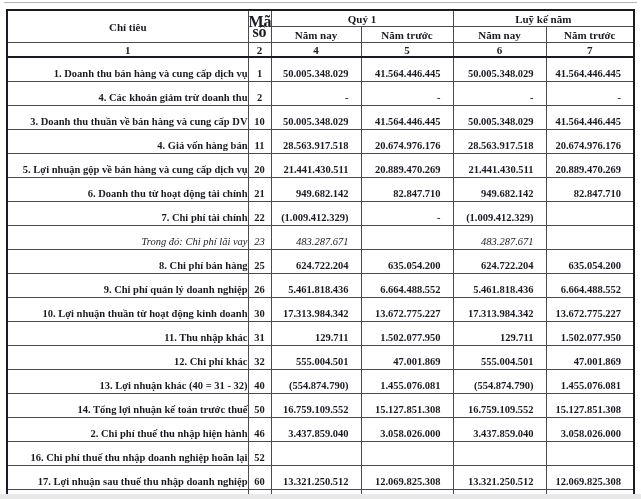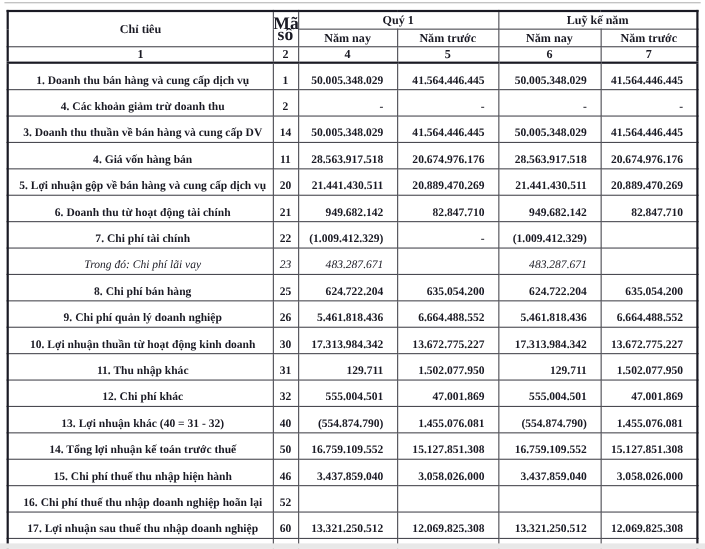--- a/index.html
+++ b/index.html
@@ -25,21 +25,21 @@
   .fin th,.fin td{
     border:1px solid #4a4a52;
     overflow:hidden;white-space:nowrap;
     font-size:10.5px;font-weight:bold;
     padding:0;
   }
   .fin thead th{height:15px;vertical-align:middle;text-align:center;font-size:11px;}
   .fin thead tr.nums th{height:13px;border-bottom:2px solid #1a1a24;font-size:11px;}
   .fin th.code-h{font-size:16px;line-height:10px;}
   .fin tbody td{height:21px;vertical-align:bottom;padding-bottom:2px;}
-  .fin td.label{text-align:center;padding-left:4px;}
+  .fin td.label{text-align:right;padding-left:4px;}
   .fin td.code{text-align:center;}
   .fin td.num{text-align:right;padding-right:12px;}
   .fin tr.italic td{font-style:italic;font-weight:normal;}
   col.c-label{width:241px;}
   col.c-code{width:23px;}
   col.c-q1n{width:90px;}
   col.c-q1p{width:92px;}
   col.c-lkn{width:93px;}
   col.c-lkp{width:88px;}
 </style>
@@ -91,21 +91,21 @@
       <tr>
     <td class="label">4. Các khoản giảm trừ doanh thu</td>
     <td class="code">2</td>
     <td class="num">-</td>
     <td class="num">-</td>
     <td class="num">-</td>
     <td class="num">-</td>
   </tr>
       <tr>
     <td class="label">3. Doanh thu thuần về bán hàng và cung cấp DV</td>
-    <td class="code">14</td>
+    <td class="code">10</td>
     <td class="num">50.005.348.029</td>
     <td class="num">41.564.446.445</td>
     <td class="num">50.005.348.029</td>
     <td class="num">41.564.446.445</td>
   </tr>
       <tr>
     <td class="label">4. Giá vốn hàng bán</td>
     <td class="code">11</td>
     <td class="num">28.563.917.518</td>
     <td class="num">20.674.976.176</td>
@@ -194,21 +194,21 @@
   </tr>
       <tr>
     <td class="label">14. Tổng lợi nhuận kế toán trước thuế</td>
     <td class="code">50</td>
     <td class="num">16.759.109.552</td>
     <td class="num">15.127.851.308</td>
     <td class="num">16.759.109.552</td>
     <td class="num">15.127.851.308</td>
   </tr>
       <tr>
-    <td class="label">15. Chi phí thuế thu nhập hiện hành</td>
+    <td class="label">2. Chi phí thuế thu nhập hiện hành</td>
     <td class="code">46</td>
     <td class="num">3.437.859.040</td>
     <td class="num">3.058.026.000</td>
     <td class="num">3.437.859.040</td>
     <td class="num">3.058.026.000</td>
   </tr>
       <tr>
     <td class="label">16. Chi phí thuế thu nhập doanh nghiệp hoãn lại</td>
     <td class="code">52</td>
     <td class="num"></td>

